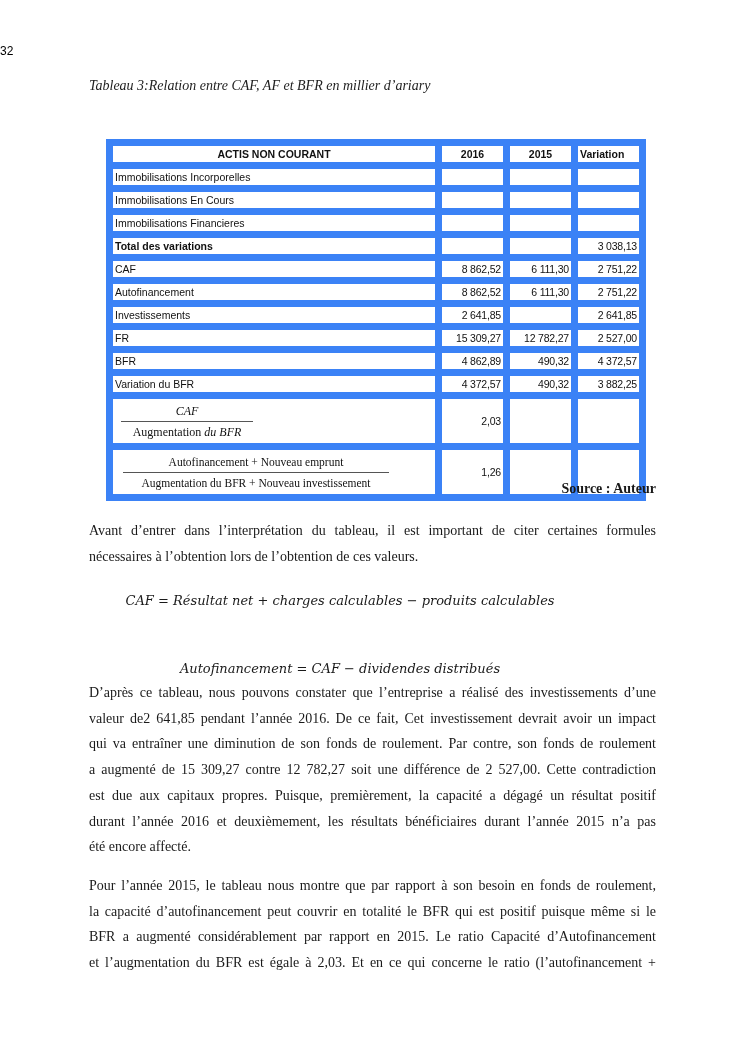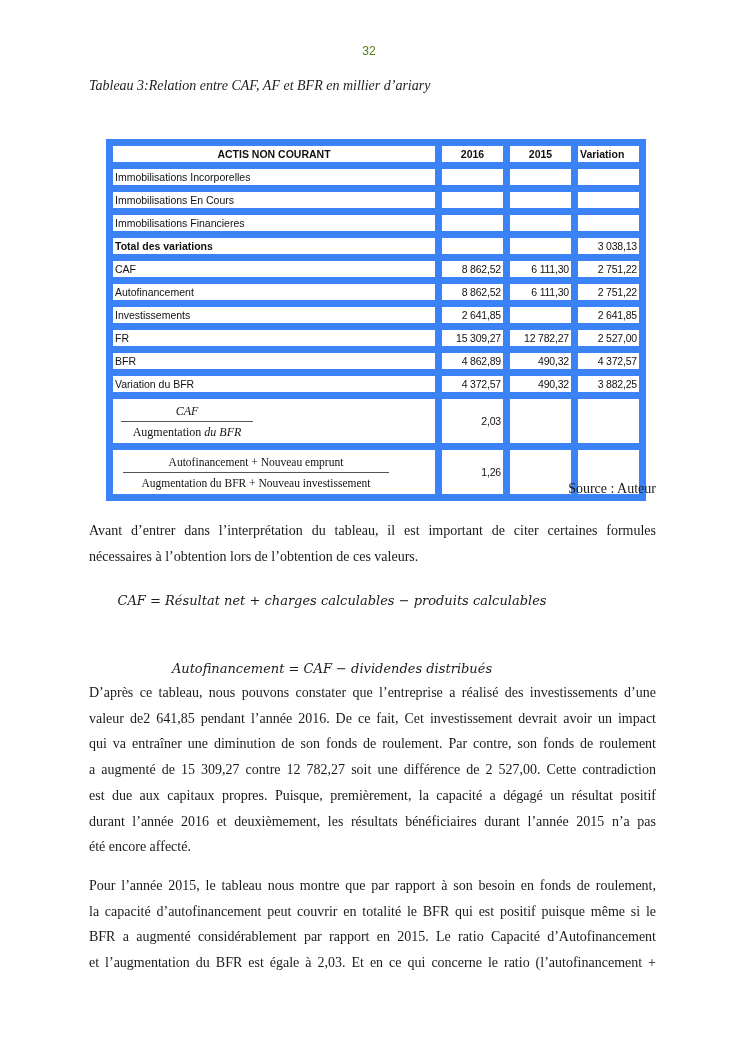--- a/index.html
+++ b/index.html
@@ -1,45 +1,45 @@
 <!DOCTYPE html>
 <html><head>
 <meta charset="utf-8">
 <style>
   html, body { margin: 0; padding: 0; background: #ffffff; }
   body { width: 745px; height: 1053px; position: relative; overflow: hidden; color: #1a1a1a; }
-  .page-number { position: absolute; top: 44px; left: 0; width: 738px; text-align: center;
-    font-family: "Liberation Sans", sans-serif; font-size: 12px; color: #4d7c0f; }
+  .page-number { position: absolute; top: 44px; left: 0; width: 738px; 
+    font-family: "Liberation Sans", sans-serif; font-size: 12px; color: #000000; }
   .caption { position: absolute; top: 78px; left: 89px; font-family: "Liberation Serif", serif;
     font-style: italic; font-size: 14px; color: #222; text-align: right; }
   table.data { position: absolute; top: 139px; left: 106px; border-collapse: collapse;
     font-family: "Liberation Sans", sans-serif; font-size: 10.5px; color: #111; }
   table.data td, table.data th { border: 7px solid #3b82f6; padding: 0 2px; height: 16px; line-height: 16px; }
   table.data th { font-weight: bold; text-align: center; }
   table.data th.var { text-align: left; }
   td.label { width: 318px; text-align: left; }
   td.num { text-align: right; letter-spacing: -0.2px; }
   col.c1 { width: 322px; } col.c2 { width: 68px; } col.c3 { width: 68px; } col.c4 { width: 68px; }
   tr.bold td.label { font-weight: bold; }
   tr.ratio td { height: 44px; vertical-align: middle; }
   .frac { display: inline-block; text-align: center; font-family: "Liberation Serif", serif; font-size: 12px; }
   .frac .num-part { display: block; padding: 0 0 2px 0; border-bottom: 1px solid #555; }
   .frac .den-part { display: block; padding-top: 2px; }
   .frac1 { margin-left: 6px; width: 132px; }
   .frac2 { margin-left: 8px; width: 266px; font-size: 11.5px; }
   .it { font-style: italic; }
-  .source { position: absolute; top: 481px; right: 89px; font-family: "Liberation Serif", serif; font-size: 14px; }
+  .source { position: absolute; top: 481px; right: 89px; font-family: "Liberation Serif", serif; font-size: 14px; font-weight: bold; }
   .para { position: absolute; left: 89px; width: 567px; font-family: "Liberation Serif", serif;
     font-size: 14px; line-height: 25.7px; text-align: justify; color: #1a1a1a; }
   .para .line { display: block; text-align: justify; text-align-last: justify; white-space: nowrap; }
   .para .line.last { text-align-last: left; }
   .p1 { top: 518px; }
   .p2 { top: 680px; }
   .p3 { top: 873px; }
-  .formula { position: absolute; left: 0; width: 664px; text-align: center;
+  .formula { position: absolute; left: 8px; width: 664px; text-align: center;
     font-family: "DejaVu Serif", serif; font-style: italic; font-size: 13px; color: #1a1a1a; }
   .f1 { top: 593px; }
   .f2 { top: 637px; margin-top: 24px; }
 </style>
 </head>
 <body>
 
 <div class="page-number">32</div>
 <div class="caption">Tableau 3:Relation entre CAF, AF et BFR en millier d’ariary</div>
 

